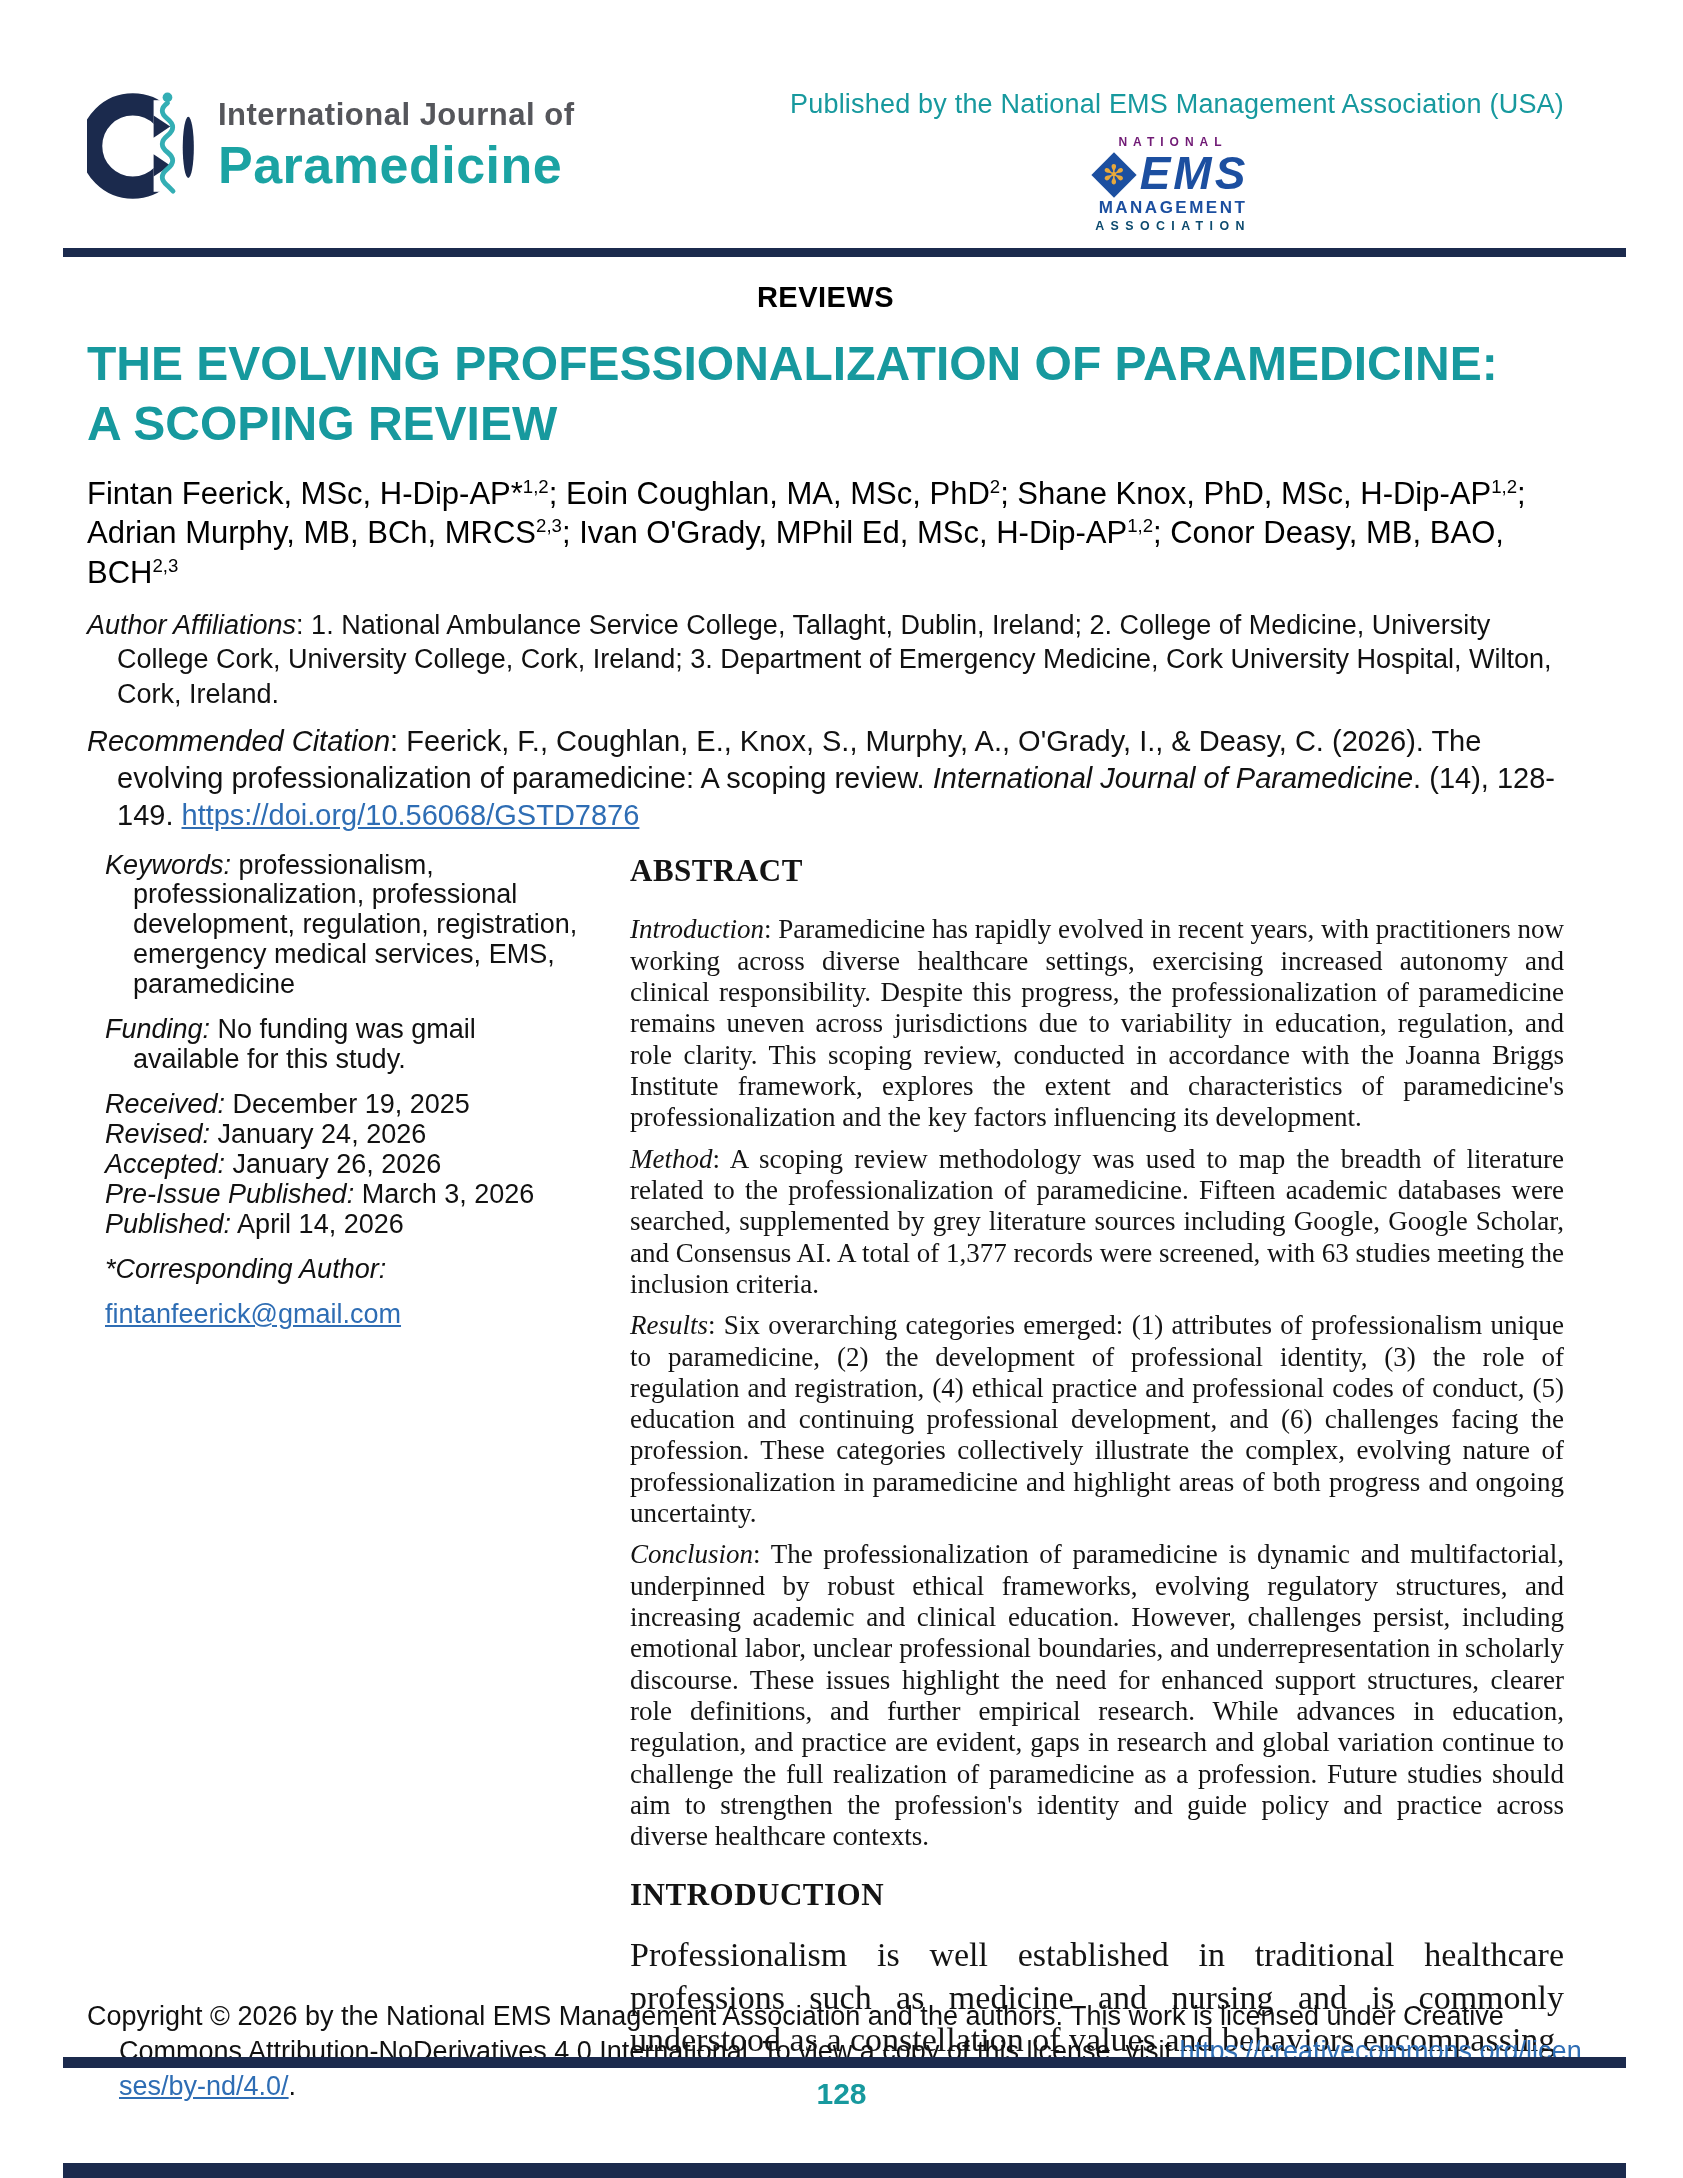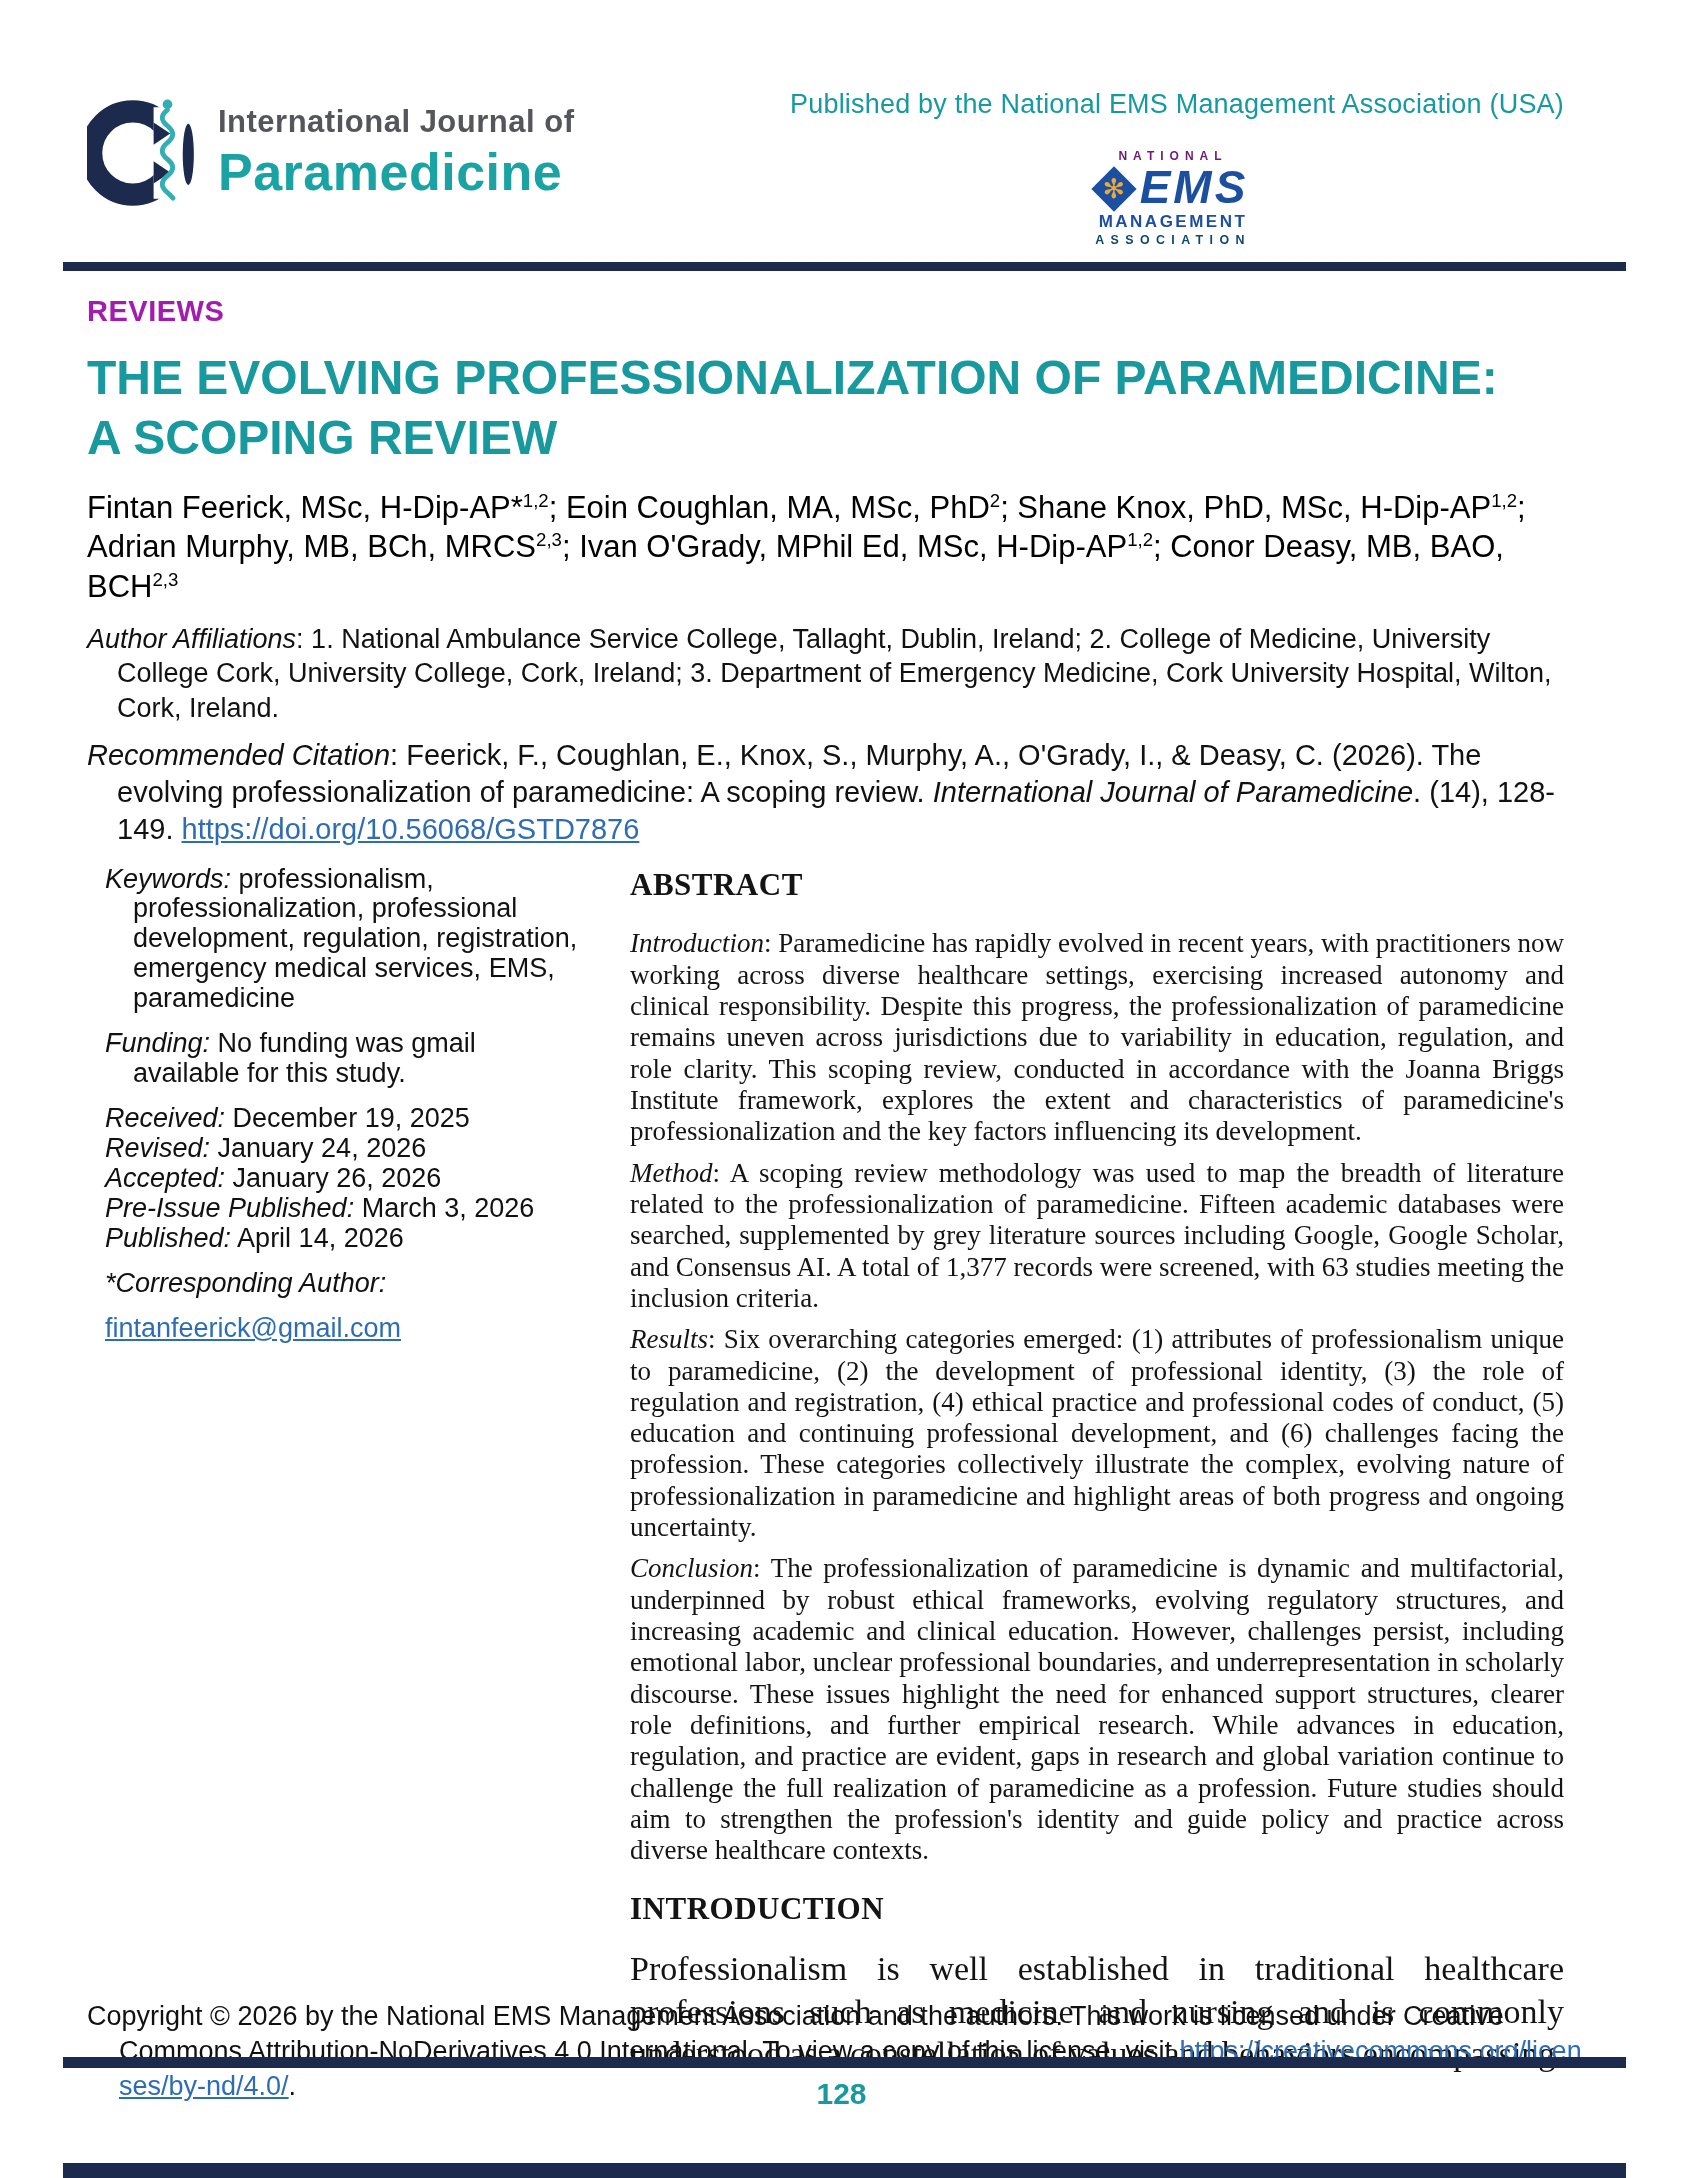--- a/index.html
+++ b/index.html
@@ -11,35 +11,35 @@
   }
 
   
   .header { display:flex; justify-content:space-between; padding:59px 119px 0 87px; }
   .brand { display:flex; align-items:center; gap:20px; }
   .brand-mark { width:111px; height:150px; flex:none; }
   .brand-text { display:flex; flex-direction:column; }
   .brand-line1 { color:#55565B; font-size:31px; font-weight:600; letter-spacing:0.5px; }
   .brand-line2 { color:#1BA3A3; font-size:52px; font-weight:800; letter-spacing:0.5px; margin-top:2px; }
 
-  .pub-col { display:flex; flex-direction:column; align-items:flex-end; padding-top:30px;gap:14px; }
+  .pub-col { display:flex; flex-direction:column; align-items:flex-end; padding-top:30px; }
   .published { color:#17999E; font-size:27px; letter-spacing:0.2px; }
   .nemsma { margin-top:16px; margin-right:292px; width:198px; display:flex; flex-direction:column; align-items:center; line-height:1; }
   .nemsma .nat   { color:#701a75; font-weight:bold; font-size:12px; letter-spacing:6px; }
   .ems-row { display:flex; align-items:center; margin-top:2px; }
   .diamond { width:32px; height:32px; background:#1C4FA0; transform:rotate(45deg); display:flex; align-items:center; justify-content:center; margin:4px 10px 0 0; flex:none; }
   .star { transform:rotate(-45deg); color:#E9A93B; font-size:27px; line-height:1; }
   .ems-txt { color:#1C4FA0; font-size:46px; font-weight:800; letter-spacing:3px; font-style:italic; }
   .nemsma .mgmt  { color:#1C4FA0; font-weight:800; font-size:17px; letter-spacing:2.5px; margin-top:3px; }
   .nemsma .assoc { color:#0c4a6e; font-weight:bold; font-size:12.4px; letter-spacing:6.4px; margin-top:4px; }
 
   .rule { height:9px; background:#1B2A4D; margin:16px 57px 0 63px; }
 
   
-  .reviews { margin:24px 119px 0 87px; color:#a21caf; font-weight:bold; font-size:29px; letter-spacing:0.5px; }
+  .reviews { margin:24px 119px 0 87px; color:#000000; font-weight:bold; font-size:29px; letter-spacing:0.5px;text-align:center; }
   .title { margin:20px 119px 0 87px; color:#17999E; font-size:48px; font-weight:bold; line-height:1.25; letter-spacing:0; }
   .title span { display:block; }
   .authors { margin:20px 119px 0 87px; font-size:31px; line-height:1.26; color:#000; }
   .authors sup { font-size:60%; }
   .hang { padding-left:30px; text-indent:-30px; }
   .affil { margin:16px 119px 0 87px; font-size:27px; line-height:1.28; }
   .cite  { margin:12px 119px 0 87px; font-size:29px; line-height:1.28; }
   em.lbl { font-style:italic; }
   a.doc-link { color:#2E6DB4; text-decoration:underline; cursor:pointer; word-break:break-all; }
 

